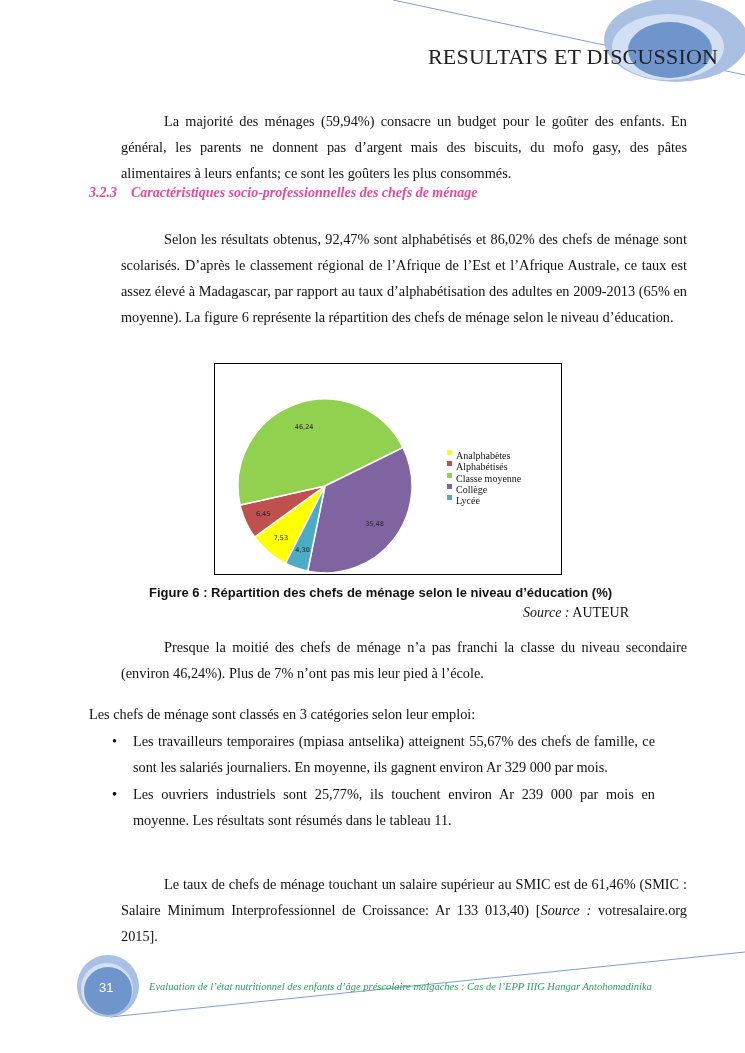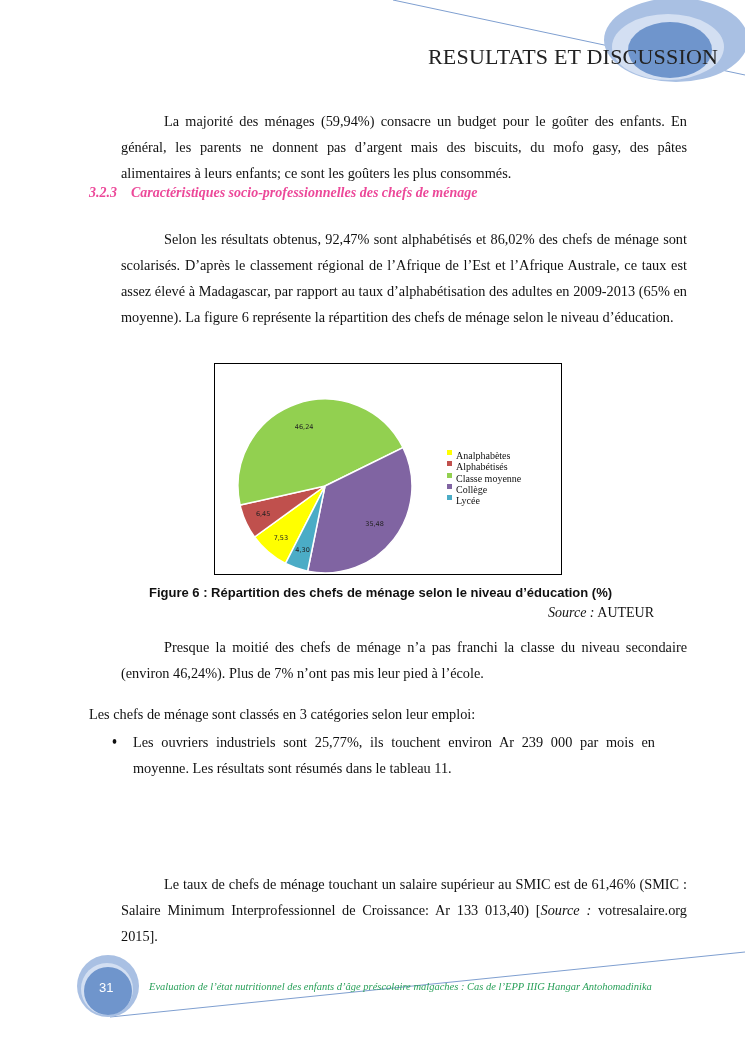--- a/index.html
+++ b/index.html
@@ -6,21 +6,21 @@
   body { width:745px; height:1053px; position:relative; background:#fff; overflow:hidden;
          font-family:"Liberation Serif", serif; color:#111; }
   .deco { position:absolute; left:0; top:0; }
   .header-title { position:absolute; left:428px; top:44px; font-size:22px; letter-spacing:0.2px; color:#222; }
   .p { position:absolute; left:89px; width:566px; font-size:14.3px; line-height:26px; text-align:justify; }
   .indent { text-indent:43px;margin-left:32px; }
   .heading { position:absolute; left:89px; top:185px; font-size:14px; font-weight:bold; font-style:italic; color:#ec4899; }
   .heading .num { display:inline-block; width:42px; }
   .chart-box { position:absolute; left:214px; top:363px; width:348px; height:212px; border:1px solid #000; box-sizing:border-box; }
   .caption { position:absolute; left:130px; top:585px; font-family:Liberation Sans, sans-serif; font-weight:bold; font-size:13px;margin-left:19px; }
-  .source { position:absolute; left:523px; top:605px; font-size:14px;margin-left:25px; }
+  .source { position:absolute; left:523px; top:605px; font-size:14px; }
   .source i { font-style:italic; }
   .bullets { position:absolute; left:112px; top:728px; width:543px; font-size:14.3px; line-height:26px; }
   .bullet { position:relative; padding-left:21px; text-align:justify; margin-bottom:1px; }
   .bullet .dot { position:absolute; left:0; top:0; }
   .footer-text { position:absolute; left:114px; top:981px; font-size:10.5px; font-style:italic; color:#2aa05a;margin-left:35px; }
   .page-num { position:absolute; left:99px; top:980px; font-family:"Liberation Sans", sans-serif; font-size:13px; color:#fff; }
   .legend { position:absolute; left:232px; top:86px; font-size:10px; line-height:11.3px; }
   .legend-item { display:flex; }
   .legend-swatch { width:5px; height:5px; margin-right:4px; }
   .pie-label { font-family:"DejaVu Sans", sans-serif; font-size:6.5px; fill:#222; }
@@ -88,21 +88,21 @@
 
 <div class="caption">Figure 6 : Répartition des chefs de ménage selon le niveau d’éducation (%)</div>
 <div class="source">
   <i>Source :</i> <span>AUTEUR</span>
 </div>
 
 <div class="p indent" style="top:634px">Presque la moitié des chefs de ménage n’a pas franchi la classe du niveau secondaire (environ 46,24%). Plus de 7% n’ont pas mis leur pied à l’école.</div>
 <div class="p" style="top:701px">Les chefs de ménage sont classés en 3 catégories selon leur emploi:</div>
 
 <div class="bullets">
-  <div class="bullet"><span class="dot">•</span></div>
+  <div class="bullet"><span class="dot">•</span><span>Les travailleurs temporaires (mpiasa antselika) atteignent 55,67% des chefs de famille, ce sont les salariés journaliers. En moyenne, ils gagnent environ Ar 329 000 par mois.</span></div>
   <div class="bullet"><span class="dot">•</span></div>
   <div class="bullet"><span class="dot">•</span><span>Les ouvriers industriels sont 25,77%, ils touchent environ Ar 239 000 par mois en moyenne. Les résultats sont résumés dans le tableau 11.</span></div>
 </div>
 
 <div class="p indent" style="top:871px"><span>Le taux de chefs de ménage touchant un salaire supérieur au SMIC est de 61,46% (SMIC : Salaire Minimum Interprofessionnel de Croissance: Ar 133 013,40) [</span><i>Source :</i><span> votresalaire.org 2015].</span></div>
 
 <div class="page-num">31</div>
 <div class="footer-text">Evaluation de l’état nutritionnel des enfants d’âge préscolaire malgaches : Cas de l’EPP IIIG Hangar Antohomadinika</div>
 
 </body></html>

